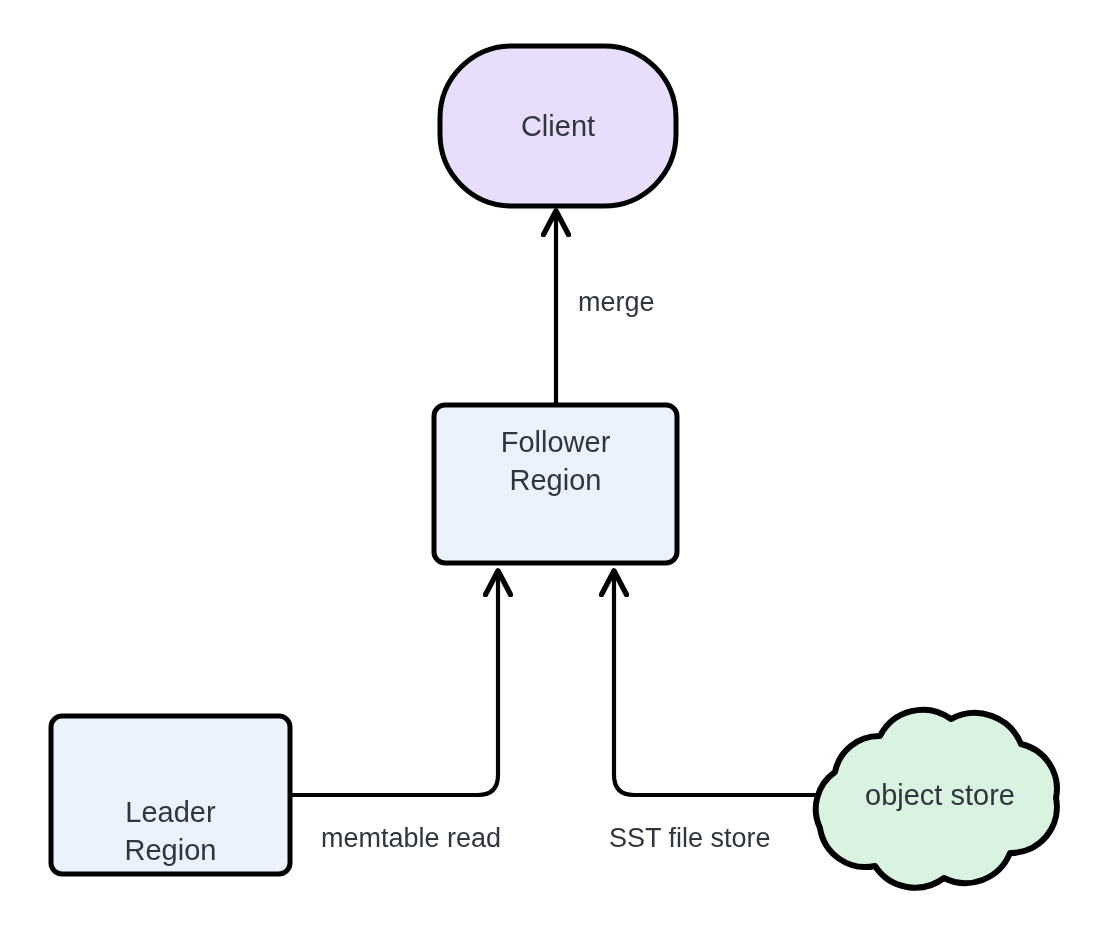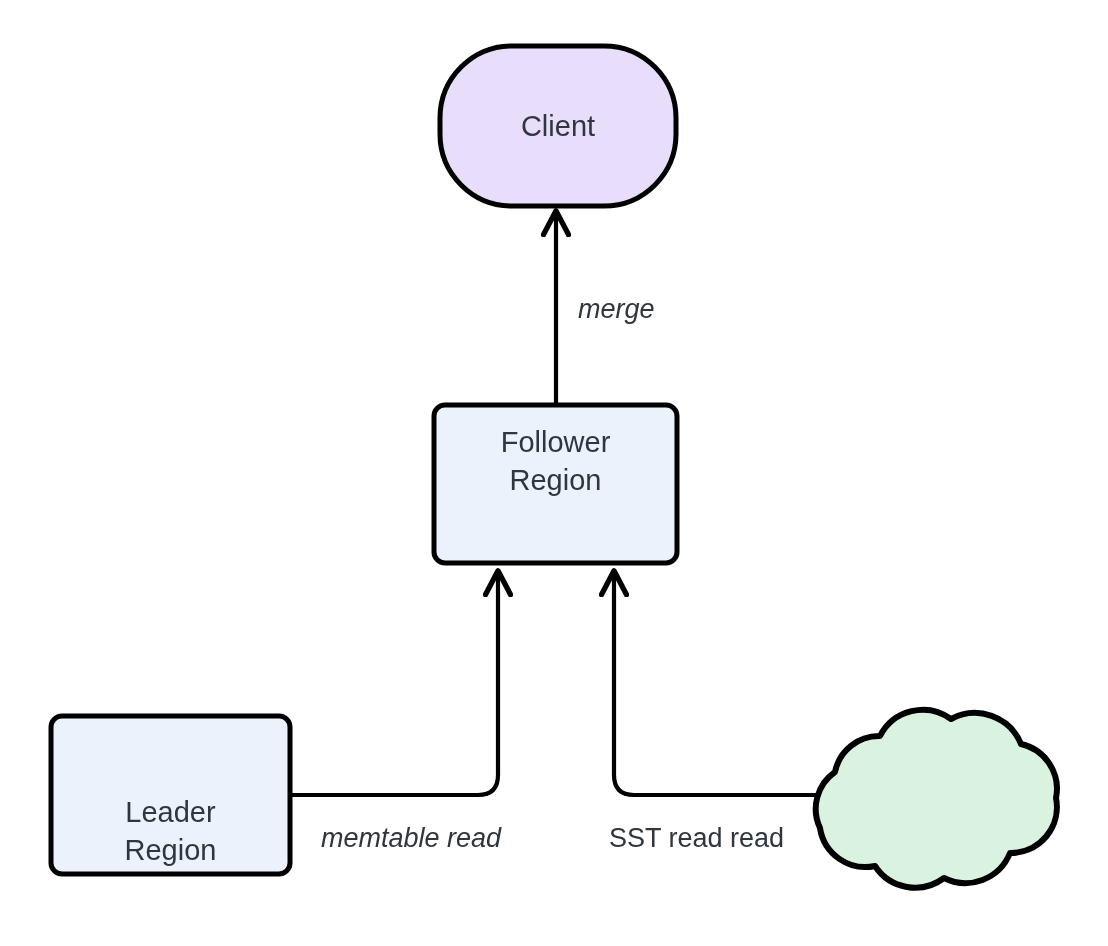--- a/index.html
+++ b/index.html
@@ -46,22 +46,22 @@
     font-size: 27px;
     line-height: 32px;
     white-space: nowrap;
     background: #ffffff;
     padding: 0 3px;
   }
   #label-client      { left: 440px; top: 46px;  width: 236px; height: 160px; }
   #label-follower    { left: 434px; top: 382px; width: 243px; height: 158px; }
   #label-leader      { left: 51px;  top: 752px; width: 239px; height: 158px; }
   #label-objectstore { left: 840px; top: 745px; width: 200px; height: 100px; }
-  #label-merge       { left: 575px; top: 293px; font-style: italic; }
-  #label-memtable    { left: 318px; top: 822px; font-style: italic; }
+  #label-merge       { left: 575px; top: 286px; }
+  #label-memtable    { left: 318px; top: 822px; }
   #label-sstfile     { left: 606px; top: 822px; }
 </style>
 </head>
 <body>
 
 <div id="diagram-root">
 
   <svg id="diagram-svg" viewBox="0 0 1108 946" xmlns="http://www.w3.org/2000/svg">
 
     <defs>
@@ -102,20 +102,21 @@
   </svg>
 
   <div class="node-label" id="label-client">Client</div>
 
   <div class="node-label" id="label-follower">Follower
 Region</div>
 
   <div class="node-label" id="label-leader">Leader
 Region</div>
 
+  <div class="node-label" id="label-objectstore">object store</div>
 
   <div class="edge-label" id="label-merge">merge</div>
 
   <div class="edge-label" id="label-memtable">memtable read</div>
 
-  <div class="edge-label" id="label-sstfile">SST read read</div>
+  <div class="edge-label" id="label-sstfile">SST file store</div>
 
 </div>
 
 </body></html>

